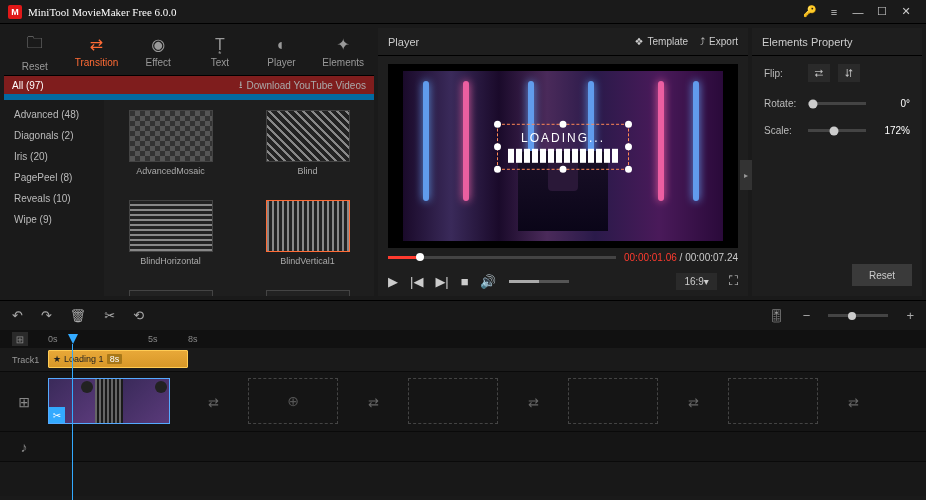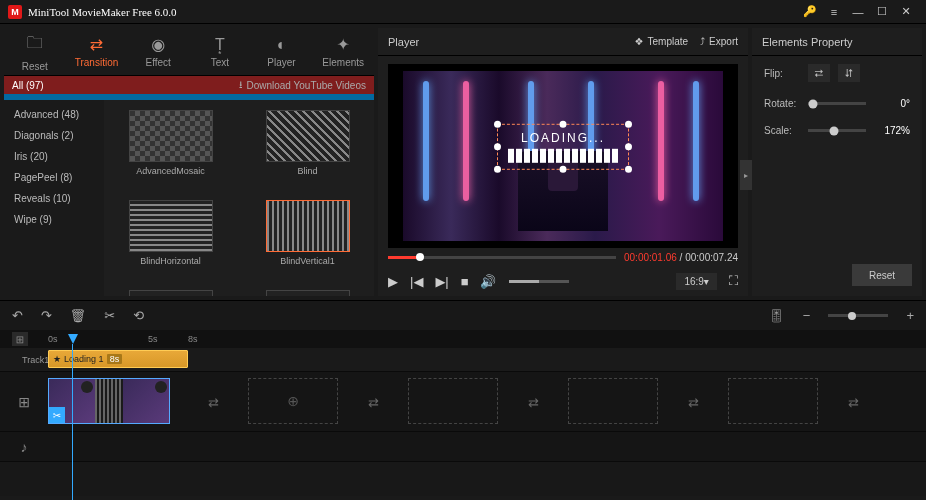--- a/index.html
+++ b/index.html
@@ -98,21 +98,21 @@
 .zoom-sl { width: 60px; height: 3px; background: #444; position: relative; }
 .zoom-sl .k { position: absolute; left: 40%; width: 8px; height: 8px; background: #ccc; border-radius: 50%; top: 50%; transform: translate(-50%,-50%); }
 
 .ruler { height: 18px; display: flex; align-items: center; background: #111; position: relative; padding-left: 48px; }
 .ruler .tick { position: absolute; font-size: 9px; color: #888; text-align: right; }
 .playhead { position: absolute; left: 68px; top: 4px; width: 10px; height: 10px; background: #3af; clip-path: polygon(0 0, 100% 0, 50% 100%); }
 .playhead-line { position: absolute; left: 72px; top: 14px; width: 1px; height: 160px; background: #3af; z-index: 10; }
 .add-clip-btn { position: absolute; left: 12px; width: 16px; height: 14px; background: #2a2a2a; color: #888; display:flex; align-items:center; justify-content:center; font-size:10px; cursor:pointer; }
 
 .track { height: 24px; display: flex; align-items: center; background: #1a1a1a; border-bottom: 1px solid #0a0a0a; }
-.track-label { width: 48px; padding-left: 22px; font-size: 9px; color: #999; }
+.track-label { width: 48px; padding-left: 12px; font-size: 9px; color: #999; }
 .track-content { flex: 1; position: relative; height: 100%; }
 .clip { position: absolute; top: 2px; height: 18px; background: linear-gradient(#e8a838, #d89828); border: 1px solid #ffcc55; display: flex; align-items: center; padding: 0 4px; font-size: 9px; color: #222; gap: 3px; border-radius:1px; }
 .clip .dur { background: #a87818; color: #fff; padding: 0 3px; border-radius: 1px; }
 
 .video-track { height: 60px; display: flex; align-items: center; background: #151515; border-bottom: 1px solid #0a0a0a; }
 .vt-ico { width: 48px; display: flex; align-items: center; justify-content: center; color: #888; font-size: 14px; }
 .vt-content { flex: 1; position: relative; height: 100%; display: flex; align-items: center; }
 .vclip-group { position: absolute; top: 6px; height: 46px; display: flex; border: 1px solid #5af; }
 .vthumb { width: 46px; height: 100%; background: linear-gradient(135deg,#3a2a5a,#5a3a7a); position: relative; }
 .vthumb .fx { position: absolute; bottom: 0; left: 0; width: 16px; height: 16px; background: #3af; display:flex; align-items:center; justify-content:center; font-size:10px; color:#fff; }

